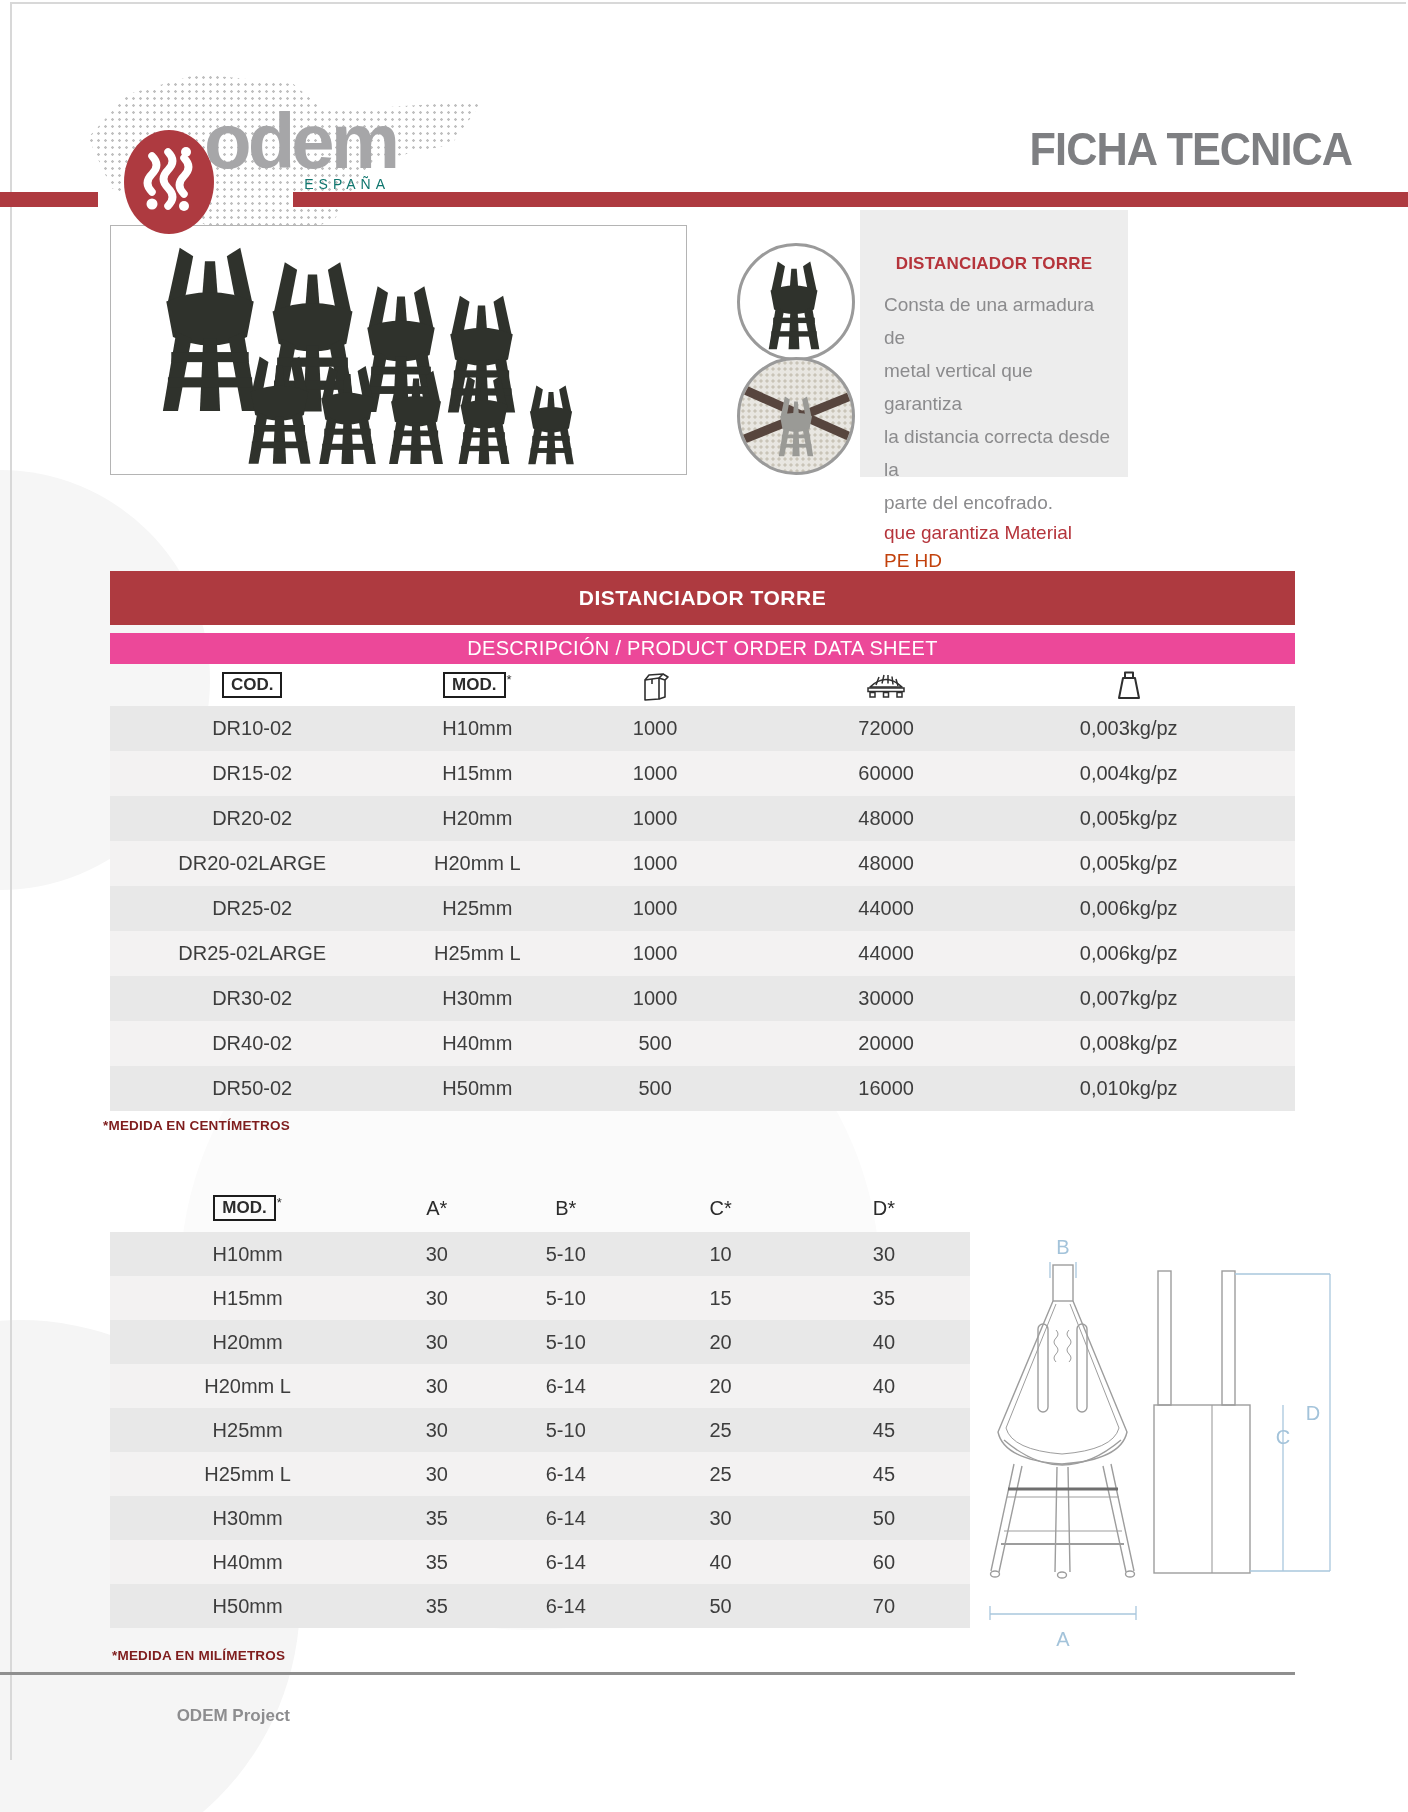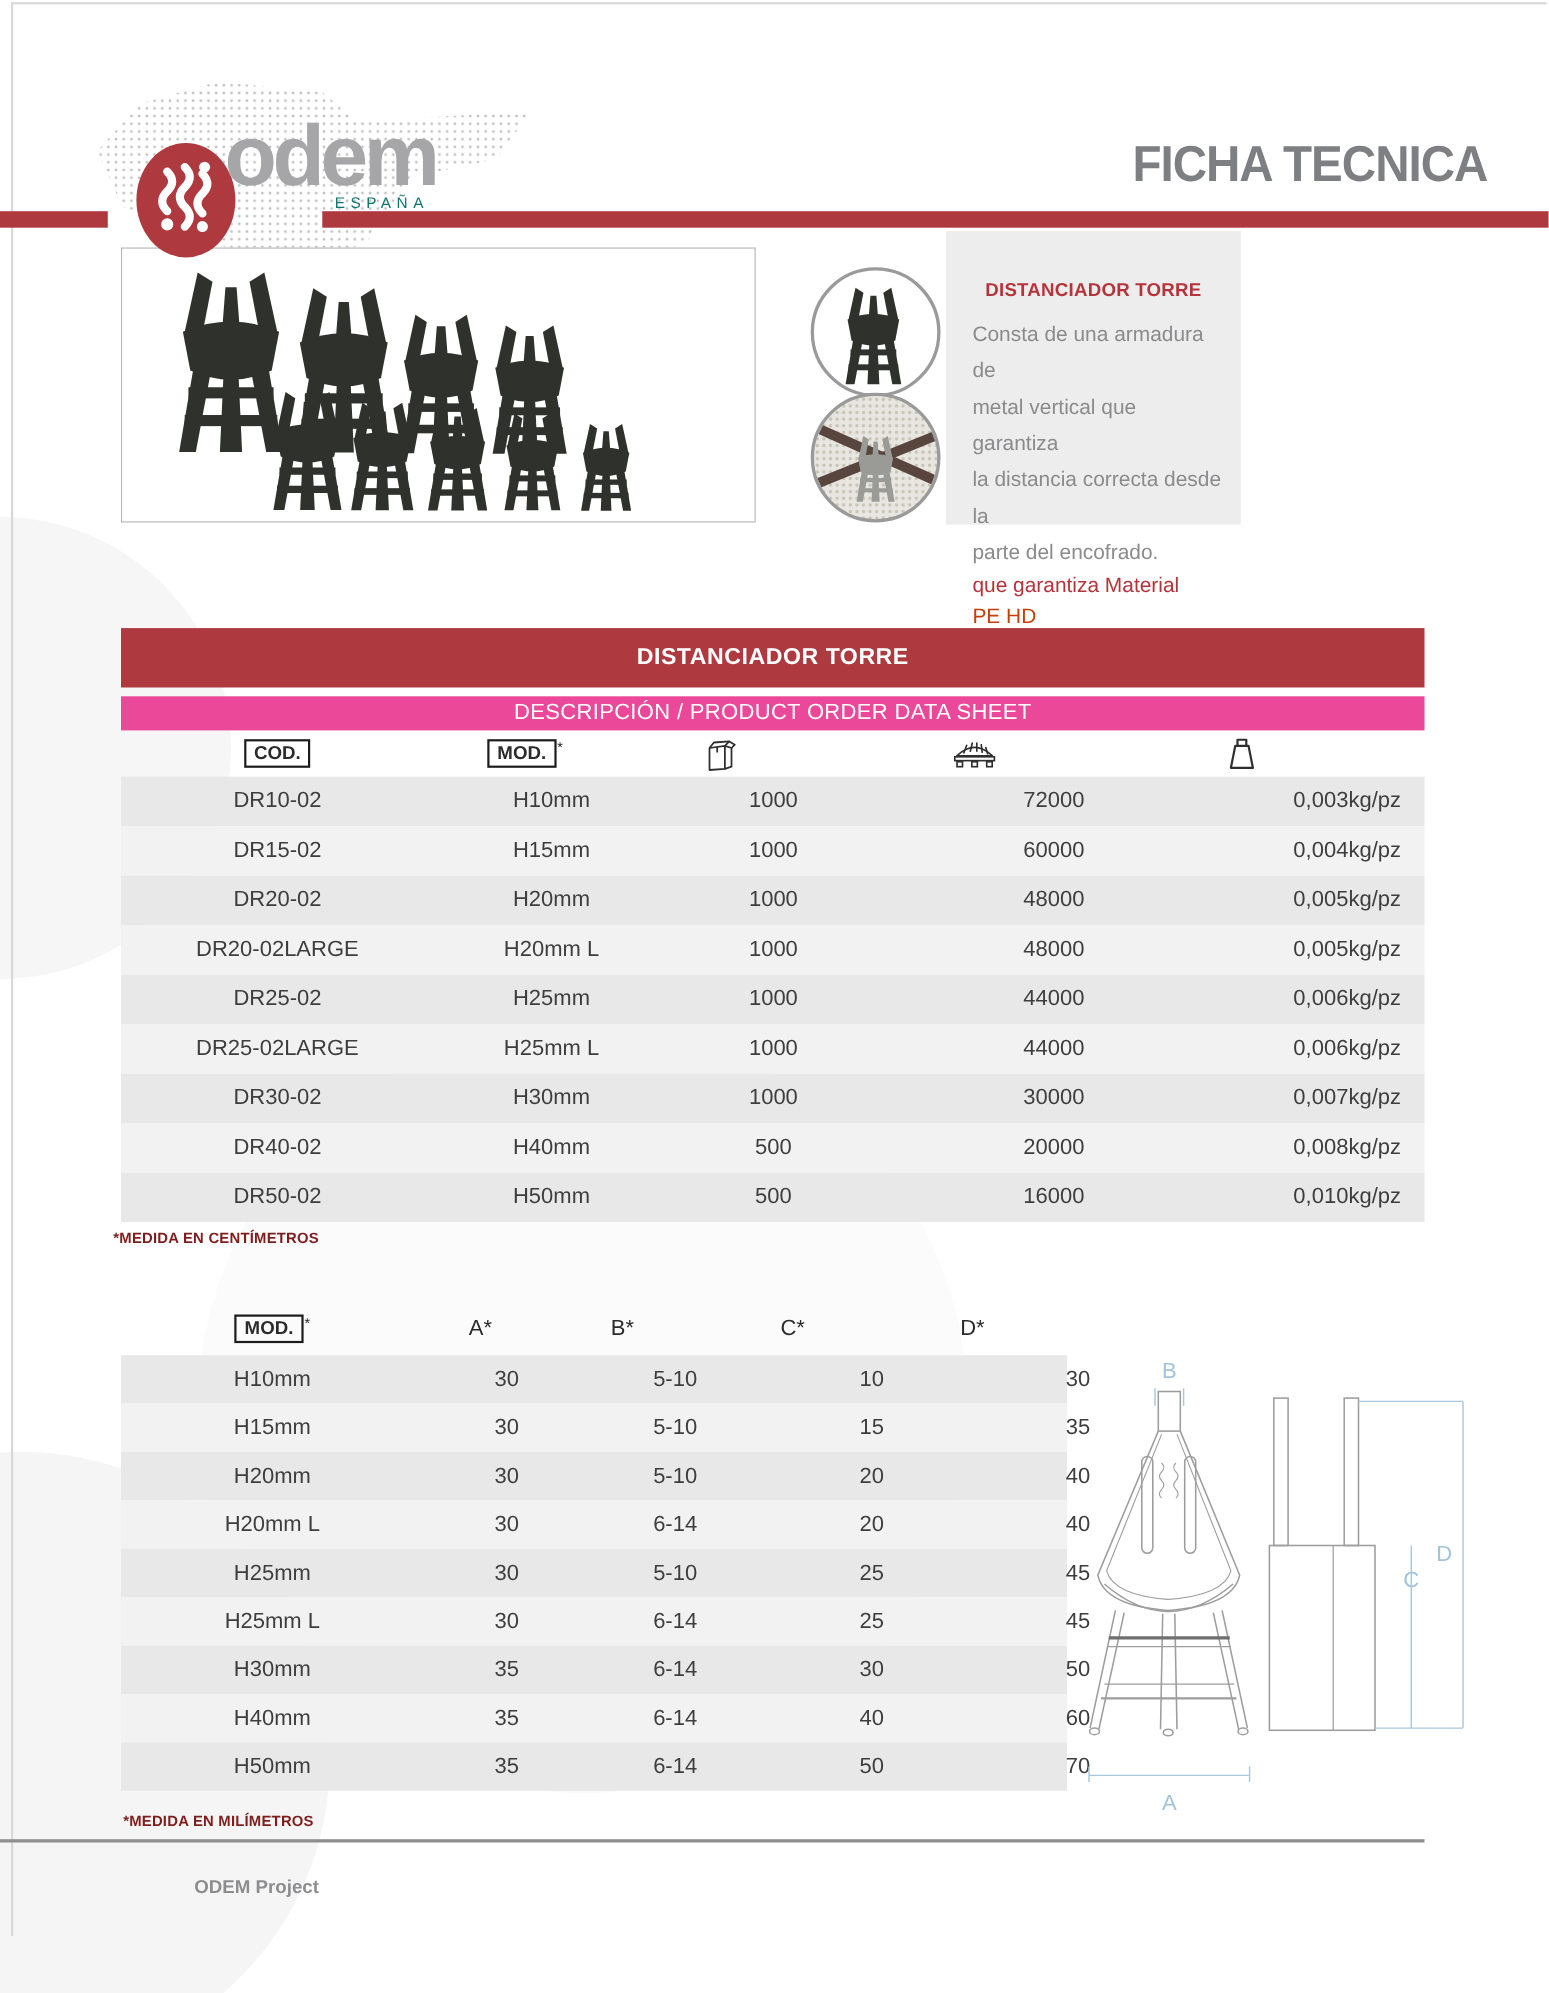--- a/index.html
+++ b/index.html
@@ -63,21 +63,21 @@
   
   .grid1{display:grid;grid-template-columns:24% 14% 16% 23% 23%;}
   .grid2{display:grid;grid-template-columns:32% 12% 18% 18% 20%;}
   .hdr-row1{left:110px;top:664px;width:1185px;height:42px;}
   .hdr-row2{left:110px;top:1184px;width:860px;height:48px;}
   .hdr-cell{display:flex;align-items:center;justify-content:center;font-size:20px;color:#2b2b2b;}
   .tag-box{border:2px solid #1c1c1c;padding:1px 7px;font-size:17px;font-weight:bold;color:#2b2b2b;}
   .sup-ast{font-size:13px;vertical-align:top;margin-left:1px;color:#2b2b2b;position:relative;top:-6px;}
   .rows1{left:110px;top:706px;width:1185px;}
   .rows2{left:110px;top:1232px;width:860px;}
-  .trow{align-items:center;gap:24px;}
+  .trow{align-items:center;}
   .rows1 .trow{height:45px;}
   .rows2 .trow{height:44px;}
   .rows1 .trow:nth-child(odd),.rows2 .trow:nth-child(odd){background:#e8e8e8;}
   .rows1 .trow:nth-child(even),.rows2 .trow:nth-child(even){background:#f3f2f2;}
   .tcell{text-align:center;font-size:20px;color:#3d3d3d;}
   .rows1 .tcell:nth-child(5){padding-right:60px;}
   .footnote{font-size:13.5px;font-weight:bold;color:#7f1d1d;letter-spacing:.2px;}
   .fn1{left:103px;top:1118px;}
   .fn2{left:112px;top:1648px;}
 

